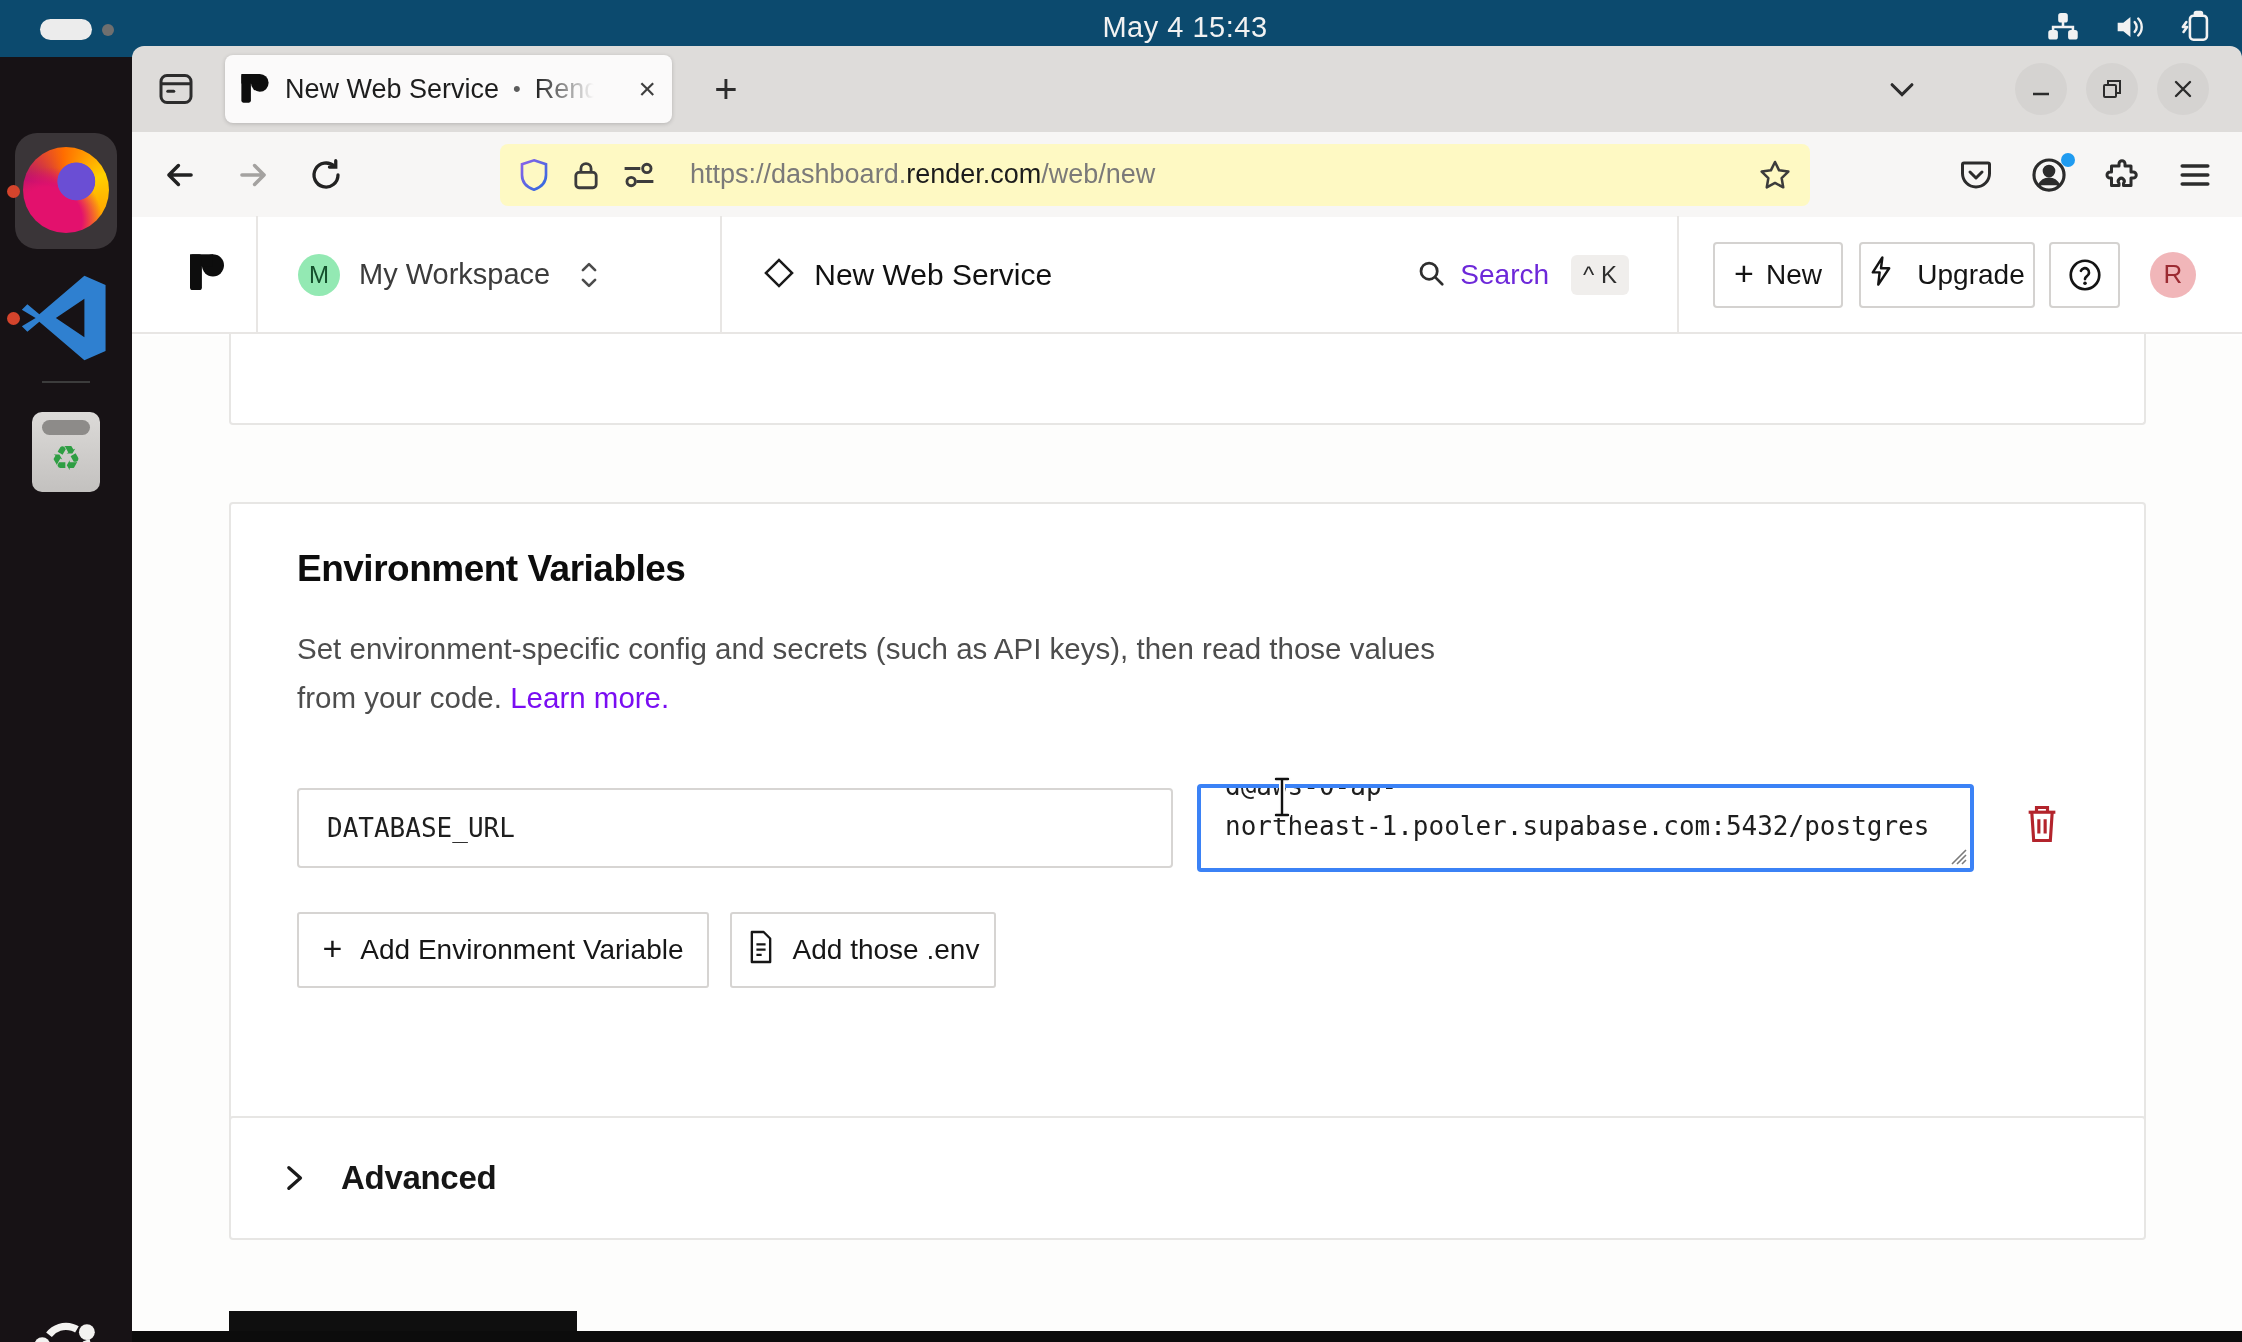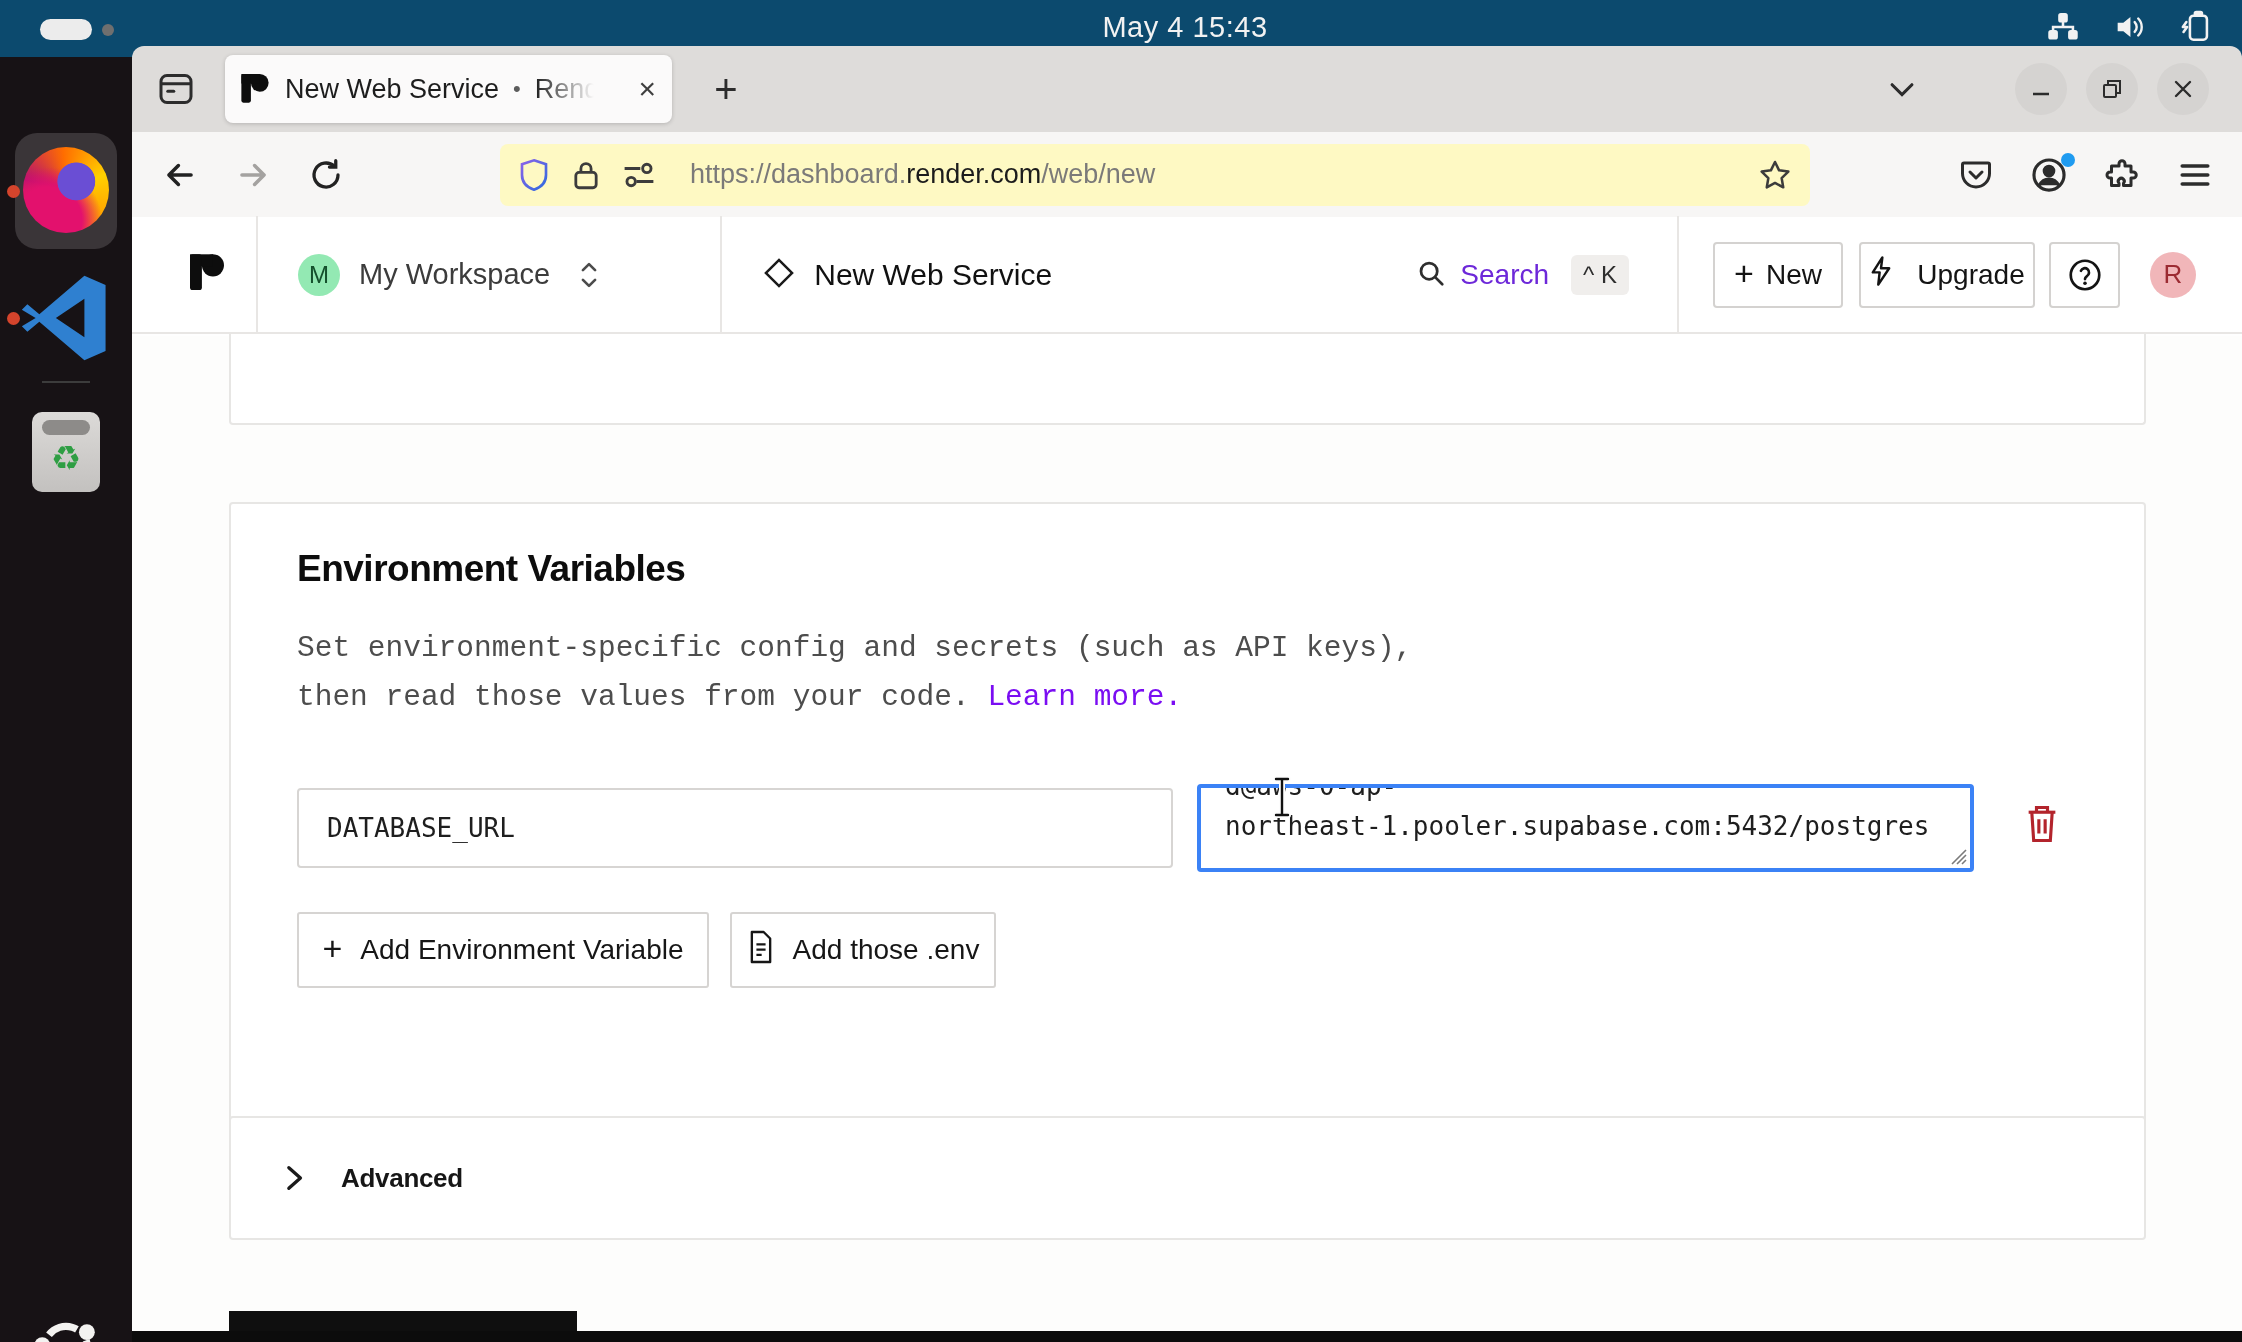--- a/index.html
+++ b/index.html
@@ -92,38 +92,38 @@
   .avatar-r { width:46px; height:46px; border-radius:50%; background:#f1b6b9; color:#9c2b32;
               font-size:26px; display:flex; align-items:center; justify-content:center; margin-left:30px; }
   .plus-glyph { font-size:34px; font-weight:300; line-height:1; margin-top:-4px; }
 
   
   .content { position:absolute; left:0; top:119px; width:2110px; height:995px; background:#fdfdfc; }
   .card { position:absolute; left:97px; width:1917px; background:#fff; border:2px solid #e7e6e4; border-radius:4px; }
   .sliver { top:-2px; height:91px; border-top:none; border-radius:0 0 4px 4px; }
   .env-card { top:166px; height:710px; }
   .env-h { position:absolute; left:66px; top:44px; font-size:37px; font-weight:700; color:#0d0d0d; letter-spacing:-.5px; }
-  .env-desc { position:absolute; left:66px; top:120px; width:1190px; font-size:29.5px; line-height:49px; color:#4d4d4d;font-family:Liberation Mono, monospace; }
+  .env-desc { position:absolute; left:66px; top:120px; width:1190px; font-size:29.5px; line-height:49px; color:#4d4d4d; }
   .learn-more { color:#7a0df2; text-decoration:none; }
   .key-input { position:absolute; left:66px; top:284px; width:876px; height:80px; border:2px solid #d7d5d3;
                border-radius:4px; font-family:"DejaVu Sans Mono", monospace; font-size:26px; color:#1e1e1e;
                padding-left:28px; background:#fff; }
   .val-box { position:absolute; left:966px; top:280px; width:777px; height:88px; border:4px solid #3b82f6;
              border-radius:4px; background:#fff; overflow:hidden; }
   .val-inner { margin-top:-22px; padding-left:24px; font-family:"DejaVu Sans Mono", monospace;
                font-size:26px; line-height:40px; color:#1e1e1e; white-space:nowrap; }
   .resize-h { position:absolute; right:2px; bottom:2px; }
   .trash-btn { position:absolute; left:1792px; top:298px; width:40px; height:46px; }
   .row-btn { position:absolute; top:408px; height:76px; border:2px solid #d6d4d2; border-radius:3px; background:#fff;
              display:flex; align-items:center; justify-content:center; font-size:28px; color:#161616; gap:18px; }
   .btn-addvar { left:66px; width:412px; }
   .btn-addenv { left:499px; width:266px; }
   .adv-card { top:780px; height:124px; display:flex; align-items:center; }
   .adv-chev { margin-left:48px; display:flex; }
-  .adv-label { margin-left:32px; font-size:26px; font-weight:700; color:#161616; letter-spacing:-.3px; }
+  .adv-label { margin-left:32px; font-size:33px; font-weight:700; color:#161616; letter-spacing:-.3px; }
   .deploy { position:absolute; left:97px; top:975px; width:348px; height:92px; background:#0f0f0f; color:#fff;
             font-size:29px; display:flex; align-items:center; justify-content:center; border:none; }
 
   .cursor-ibeam { position:absolute; left:1138px; top:728px; }
 </style>
 </head>
 <body>
 
 <div class="topbar">
   <div class="ws-pill"></div>

